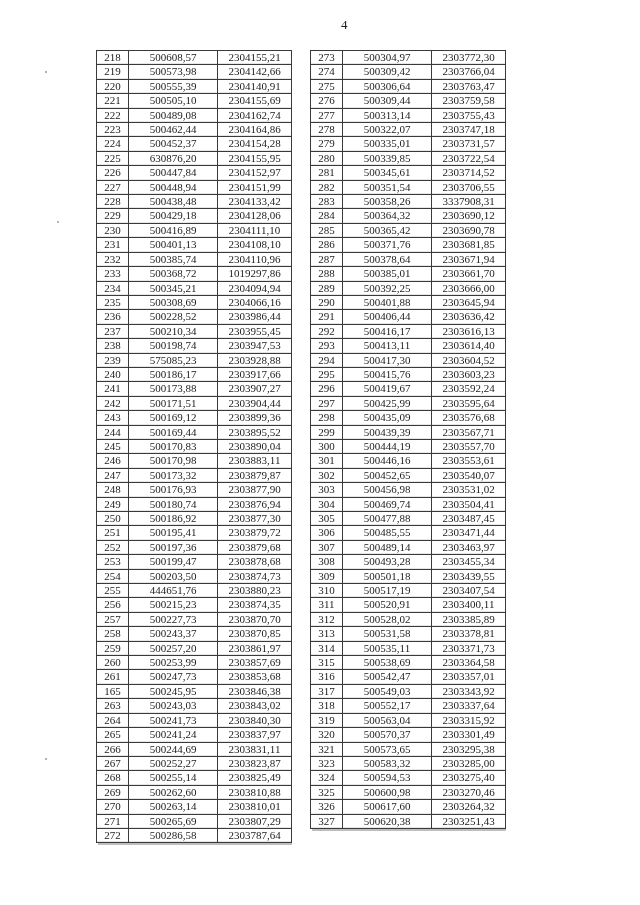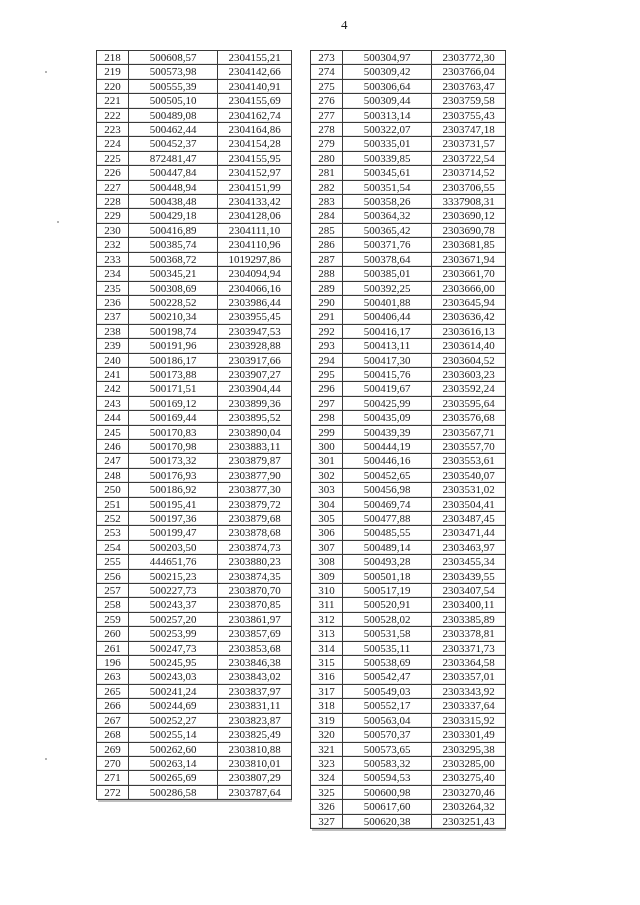--- a/index.html
+++ b/index.html
@@ -100,21 +100,21 @@
           <td>500462,44</td>
           <td>2304164,86</td>
         </tr>
         <tr>
           <td>224</td>
           <td>500452,37</td>
           <td>2304154,28</td>
         </tr>
         <tr>
           <td>225</td>
-          <td>872481,47</td>
+          <td>630876,20</td>
           <td>2304155,95</td>
         </tr>
         <tr>
           <td>226</td>
           <td>500447,84</td>
           <td>2304152,97</td>
         </tr>
         <tr>
           <td>227</td>
           <td>500448,94</td>
@@ -129,20 +129,25 @@
           <td>229</td>
           <td>500429,18</td>
           <td>2304128,06</td>
         </tr>
         <tr>
           <td>230</td>
           <td>500416,89</td>
           <td>2304111,10</td>
         </tr>
         <tr>
+          <td>231</td>
+          <td>500401,13</td>
+          <td>2304108,10</td>
+        </tr>
+        <tr>
           <td>232</td>
           <td>500385,74</td>
           <td>2304110,96</td>
         </tr>
         <tr>
           <td>233</td>
           <td>500368,72</td>
           <td>1019297,86</td>
         </tr>
         <tr>
@@ -165,21 +170,21 @@
           <td>500210,34</td>
           <td>2303955,45</td>
         </tr>
         <tr>
           <td>238</td>
           <td>500198,74</td>
           <td>2303947,53</td>
         </tr>
         <tr>
           <td>239</td>
-          <td>500191,96</td>
+          <td>575085,23</td>
           <td>2303928,88</td>
         </tr>
         <tr>
           <td>240</td>
           <td>500186,17</td>
           <td>2303917,66</td>
         </tr>
         <tr>
           <td>241</td>
           <td>500173,88</td>
@@ -214,20 +219,25 @@
           <td>247</td>
           <td>500173,32</td>
           <td>2303879,87</td>
         </tr>
         <tr>
           <td>248</td>
           <td>500176,93</td>
           <td>2303877,90</td>
         </tr>
         <tr>
+          <td>249</td>
+          <td>500180,74</td>
+          <td>2303876,94</td>
+        </tr>
+        <tr>
           <td>250</td>
           <td>500186,92</td>
           <td>2303877,30</td>
         </tr>
         <tr>
           <td>251</td>
           <td>500195,41</td>
           <td>2303879,72</td>
         </tr>
         <tr>
@@ -274,28 +284,33 @@
           <td>260</td>
           <td>500253,99</td>
           <td>2303857,69</td>
         </tr>
         <tr>
           <td>261</td>
           <td>500247,73</td>
           <td>2303853,68</td>
         </tr>
         <tr>
-          <td>196</td>
+          <td>165</td>
           <td>500245,95</td>
           <td>2303846,38</td>
         </tr>
         <tr>
           <td>263</td>
           <td>500243,03</td>
           <td>2303843,02</td>
+        </tr>
+        <tr>
+          <td>264</td>
+          <td>500241,73</td>
+          <td>2303840,30</td>
         </tr>
         <tr>
           <td>265</td>
           <td>500241,24</td>
           <td>2303837,97</td>
         </tr>
         <tr>
           <td>266</td>
           <td>500244,69</td>
           <td>2303831,11</td>

